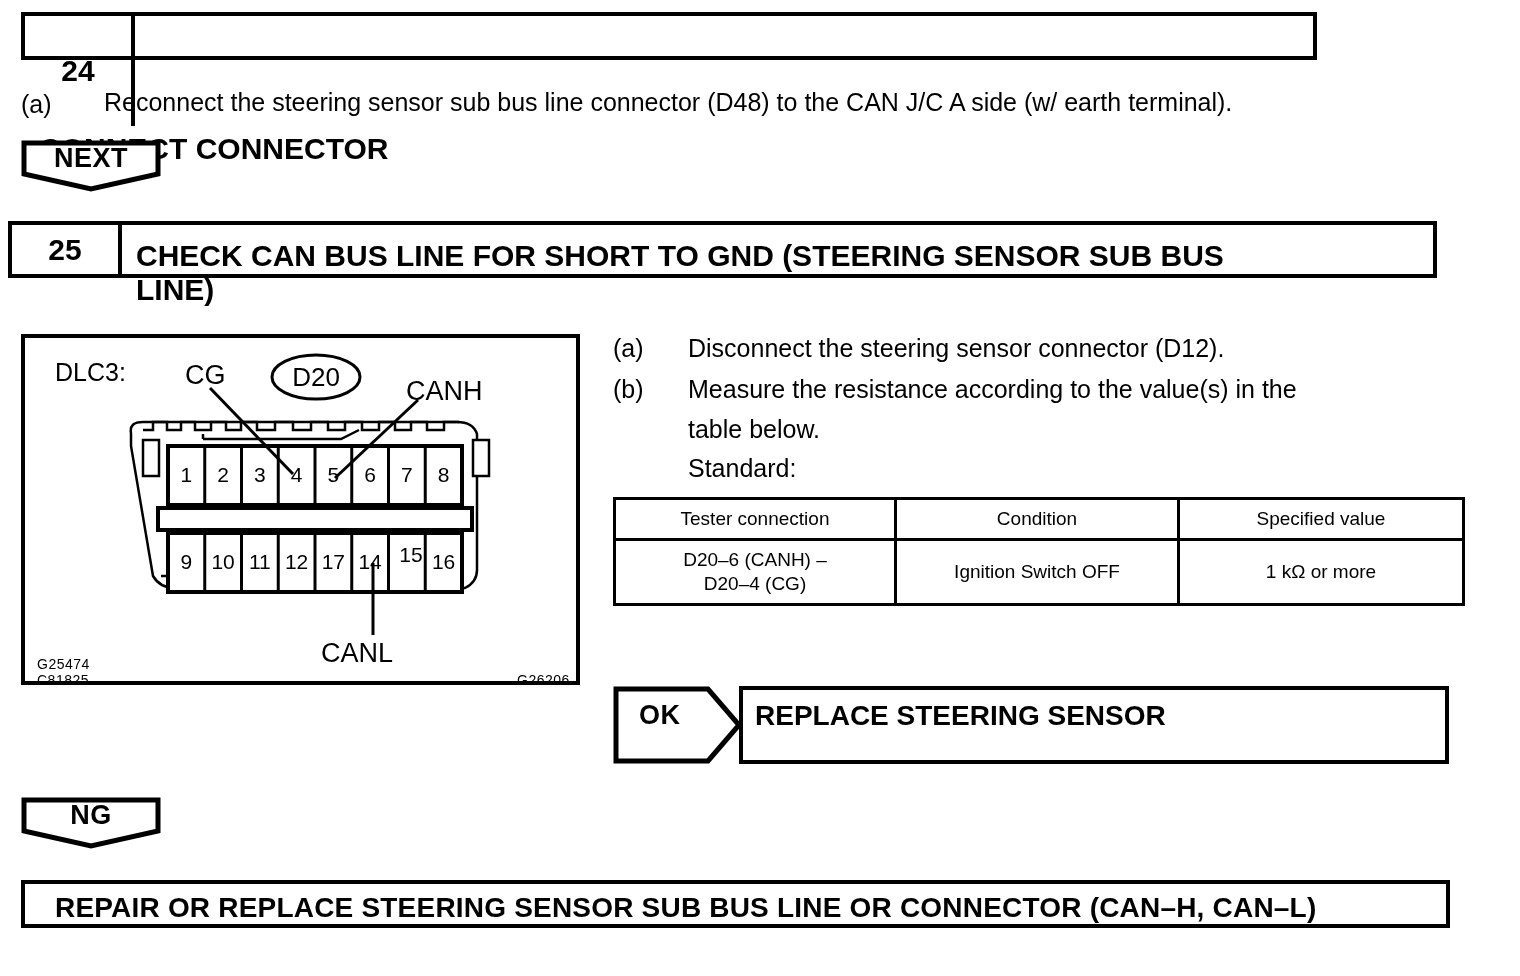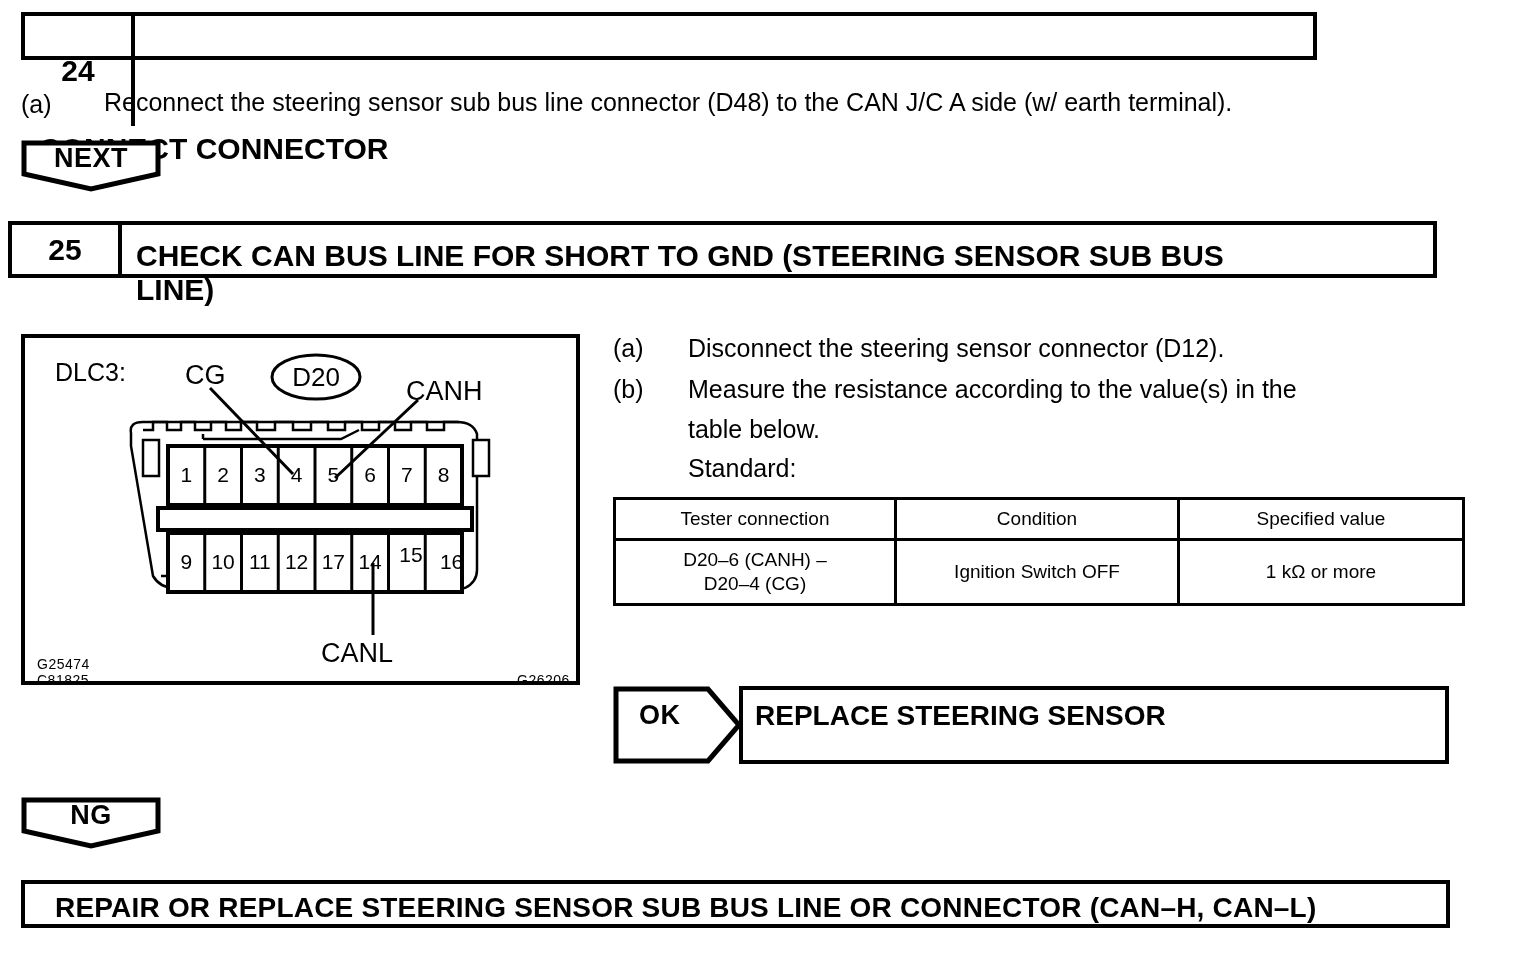--- a/index.html
+++ b/index.html
@@ -290,21 +290,21 @@
   <div class="pin-num" style="left:363.5px; top:126px; width:36.75px;">7</div>
   <div class="pin-num" style="left:400.25px; top:126px; width:36.75px;">8</div>
 
   <div class="pin-num" style="left:143px; top:213px; width:36.75px;">9</div>
   <div class="pin-num" style="left:179.75px; top:213px; width:36.75px;">10</div>
   <div class="pin-num" style="left:216.5px; top:213px; width:36.75px;">11</div>
   <div class="pin-num" style="left:253.25px; top:213px; width:36.75px;">12</div>
   <div class="pin-num" style="left:290px; top:213px; width:36.75px;">17</div>
   <div class="pin-num" style="left:326.75px; top:213px; width:36.75px;">14</div>
   <div class="pin-num" style="left:363.5px; top:206px; width:45px;">15</div>
-  <div class="pin-num" style="left:400.25px; top:213px; width:36.75px;margin-left:8px;">16</div>
+  <div class="pin-num" style="left:400.25px; top:213px; width:36.75px;">16</div>
 
   <div class="fig-code" style="left:12px; top:318px;">G25474</div>
   <div class="fig-code" style="left:12px; top:334px;">C81825</div>
   <div class="fig-code" style="left:492px; top:334px;">G26206</div>
 </div>
 
 <div class="instr-tag" style="left:613px; top:334px;">(a)</div>
 <div class="instr-item" style="left:688px; top:334px;">Disconnect the steering sensor connector (D12).</div>
 
 <div class="instr-tag" style="left:613px; top:375px;">(b)</div>

